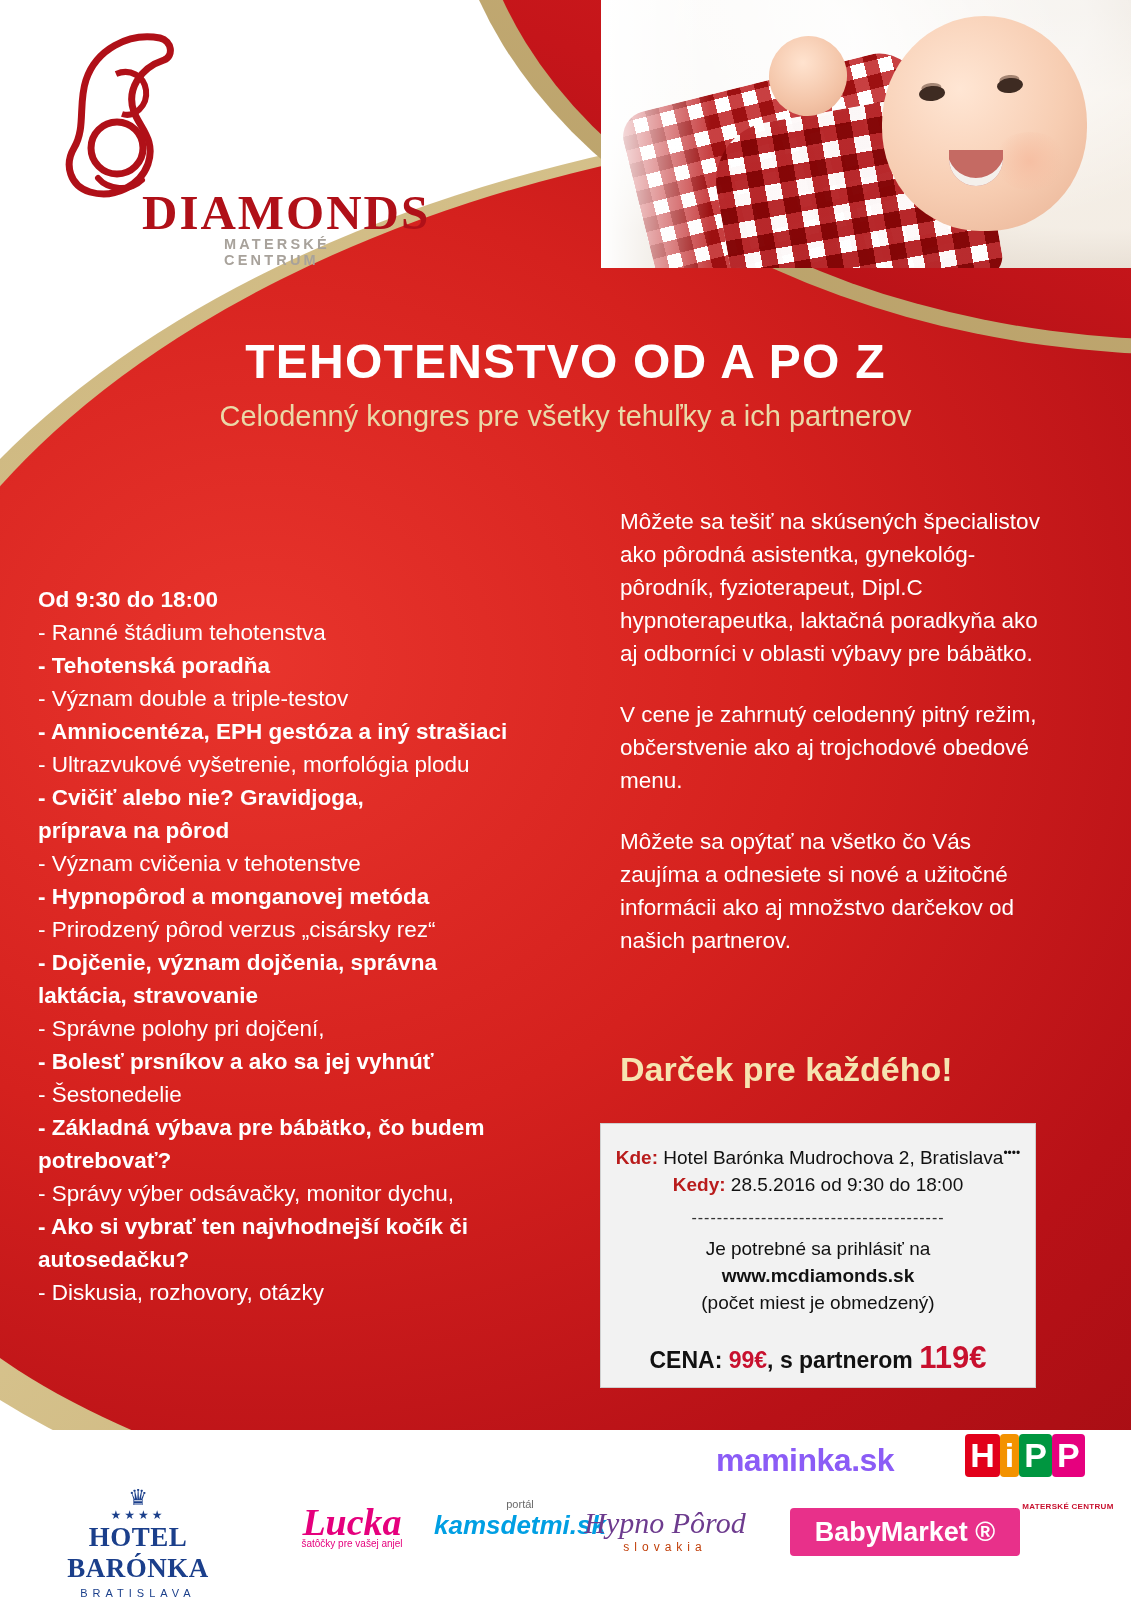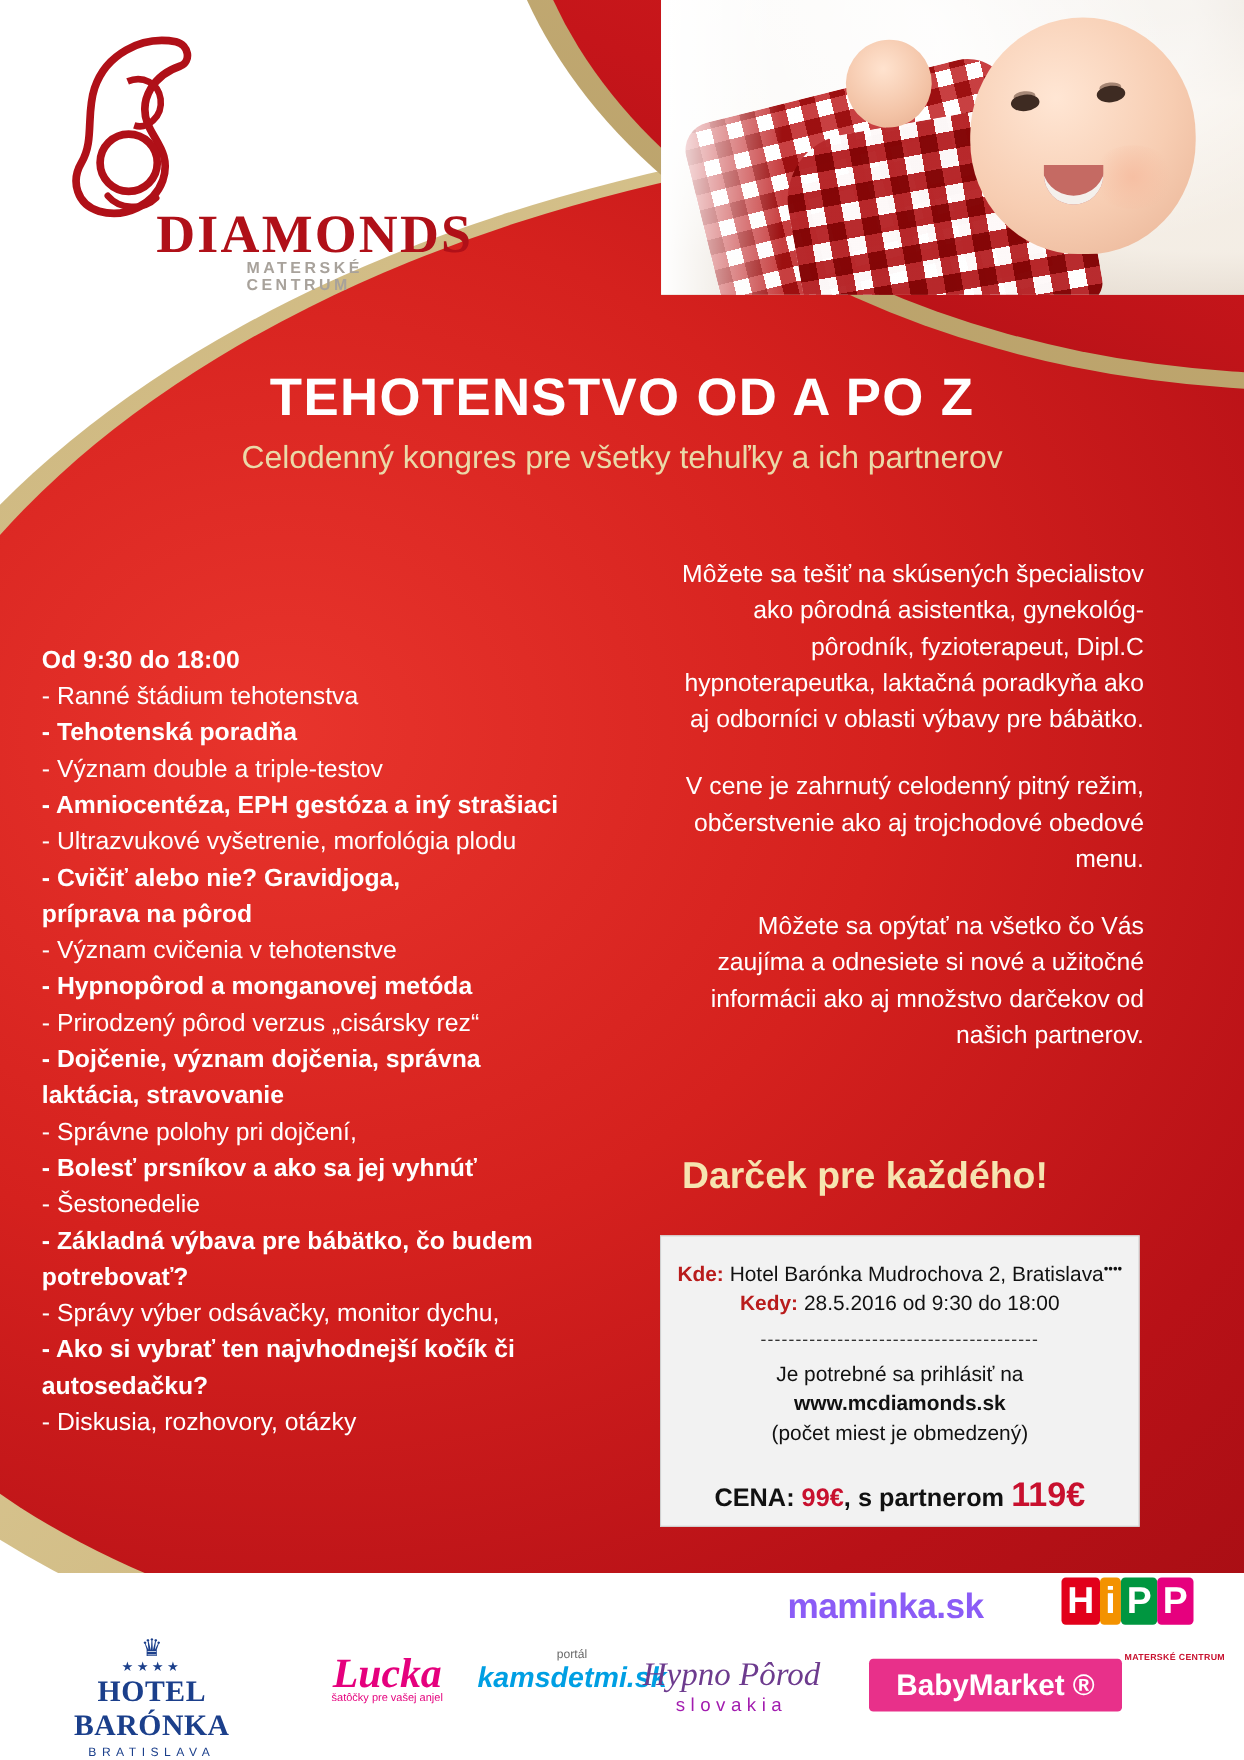--- a/index.html
+++ b/index.html
@@ -243,21 +243,21 @@
   
   .right-col {
     position: absolute;
     left: 620px;
     top: 505px;
     width: 420px;
     color: #ffffff;
     font-size: 22.5px;
     line-height: 33px;
   }
-  .right-col p { margin: 0 0 28px 0; text-align: right; }
+  .right-col p { margin: 0 0 28px 0; }
 
   .gift {
     position: absolute;
     left: 620px;
     top: 1050px;
     width: 440px;
     color: #f6e4b0;
     font-size: 34px;
     font-weight: 800;
   }
@@ -316,21 +316,21 @@
   .sp-lucka { left: 272px; top: 70px; width: 160px; color: #e5007d; }
   .sp-lucka .nm { font-family: "Liberation Serif", serif; font-size: 38px; font-weight: 700; font-style: italic; }
   .sp-lucka .tag { font-size: 10px; color: #e5007d; margin-top: -6px;}
 
   .sp-kams { left: 430px; top: 68px; width: 180px; color: #009fe3; }
   .sp-kams .nm { font-size: 26px; font-style: italic; font-weight: 700; }
   .sp-kams .sub { font-size: 11px; color:#6a6a6a; }
 
   .sp-hypno { left: 540px; top: 76px; width: 250px; color: #6d3b8e; }
   .sp-hypno .nm { font-family: "Liberation Serif", serif; font-size: 30px; font-style: italic; }
-  .sp-hypno .sub { font-size: 17px; letter-spacing: 5px; color: #a21caf; }
+  .sp-hypno .sub { font-size: 12px; letter-spacing: 5px; color: #c2410c; }
 
   .sp-baby { left: 790px; top: 78px; width: 230px; height: 48px; background: #e8308a; border-radius: 4px; color: #fff; }
   .sp-baby .nm { font-size: 27px; font-weight: 800; line-height: 48px; }
 
   .sp-mat { left: 1020px; top: 72px; width: 96px; color: #c8102e; }
   .sp-mat .nm { font-size: 8px; font-weight: 700; letter-spacing: .3px; }
 </style>
 </head>
 <body>
 

